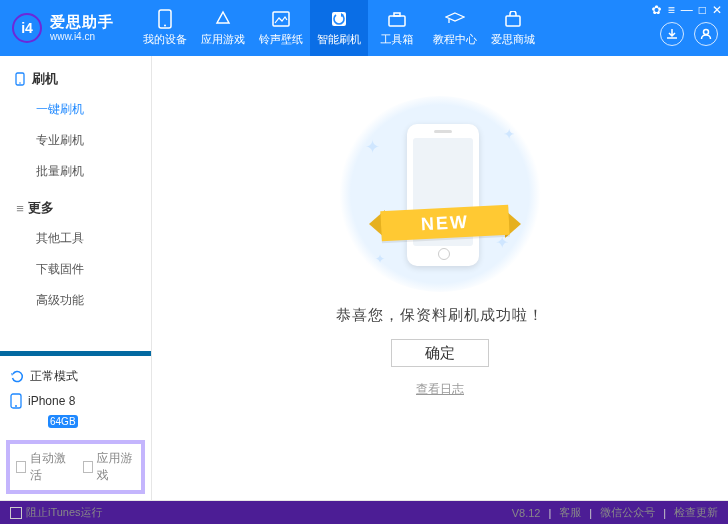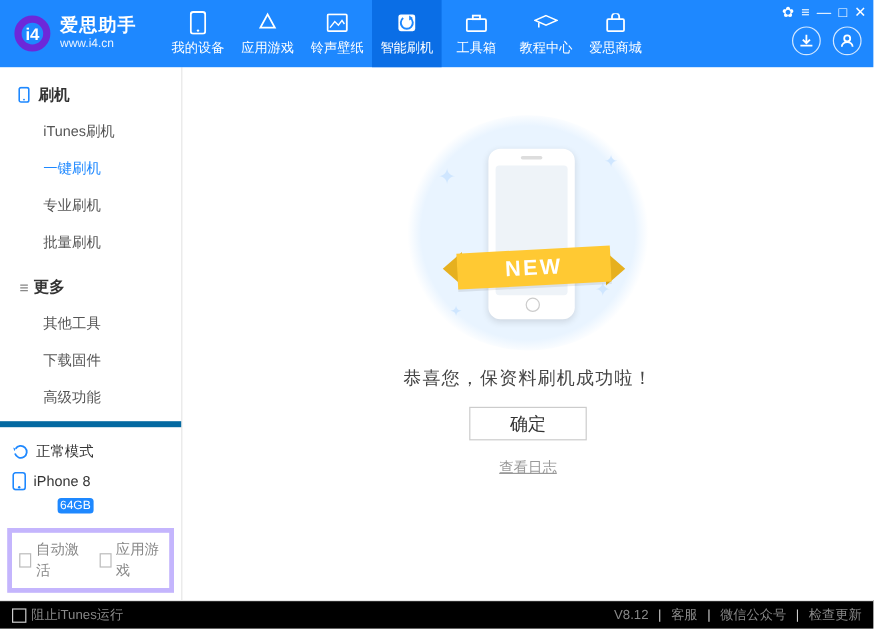--- a/index.html
+++ b/index.html
@@ -1,20 +1,20 @@
 <!DOCTYPE html>
 <html><head>
 <meta charset="utf-8">
 <style>
 * { margin: 0; padding: 0; box-sizing: border-box; font-family: "Microsoft YaHei", Arial, sans-serif; }
 body { width: 728px; height: 524px; background: #fff; overflow: hidden; font-size: 12px; color: #333; }
 
 .header { background: #1e88ff; height: 56px; display: flex; align-items: center; position: relative; }
 .logo-wrap { display: flex; align-items: center; padding: 0 12px; }
-.logo-circle { width: 30px; height: 30px; border: 6px solid #6d28d9; border-radius: 50%; display: flex; align-items: center; justify-content: center; color: #fff; font-weight: bold; font-size: 14px; }
+.logo-circle { width: 30px; height: 30px; border: 2px solid #6d28d9; border-radius: 50%; display: flex; align-items: center; justify-content: center; color: #fff; font-weight: bold; font-size: 14px; }
 .logo-text { color: #fff; margin-left: 8px; line-height: 1.1; }
 .logo-text .cn { font-size: 15px; font-weight: bold; letter-spacing: 1px; }
 .logo-text .url { font-size: 10px; opacity: .9; }
 
 .nav { display: flex; height: 100%; margin-left: 10px; }
 .nav-item { width: 58px; height: 100%; display: flex; flex-direction: column; align-items: center; justify-content: center; color: #fff; cursor: pointer; }
 .nav-item.active { background: #0a6ee6; }
 .nav-item .icon { height: 20px; display: flex; align-items: center; justify-content: center; margin-bottom: 3px; }
 .nav-item .label { font-size: 11px; }
 .nav-item svg { fill: #fff; }
@@ -46,21 +46,21 @@
 .check-row { border: 4px solid #c4b5fd; margin: 6px; padding: 6px 6px; display: flex; gap: 14px; align-items: center; }
 .chk { display: flex; align-items: center; gap: 4px; color: #888; font-size: 12px; }
 .chk-box { width: 12px; height: 12px; border: 1px solid #bbb; display: inline-block; }
 
 .main { flex: 1; position: relative; display: flex; flex-direction: column; align-items: center; }
 .illus { margin-top: 40px; width: 210px; height: 196px; position: relative; }
 .success-text { margin-top: 14px; font-size: 15px; color: #444; letter-spacing: 1px; }
 .ok-btn { margin-top: 14px; width: 98px; height: 28px; border: 1px solid #ccc; background: #fff; display: flex; align-items: center; justify-content: center; font-size: 15px; color: #333; cursor: pointer; }
 .log-link { margin-top: 14px; font-size: 12px; color: #999; text-decoration: underline; cursor: pointer; }
 
-.footer { height: 24px; background: #000000; border-top: 1px solid #e6e6e6; display: flex; align-items: center; padding: 0 10px; font-size: 11px; color: #888; }
+.footer { height: 24px; background: #4c1d95; border-top: 1px solid #e6e6e6; display: flex; align-items: center; padding: 0 10px; font-size: 11px; color: #888; }
 .footer .foot-chk { display: flex; align-items: center; gap: 4px; }
 .footer .spacer { flex: 1; }
 .footer .sep { margin: 0 8px; color: #ccc; }
 .footer .link { color: #888; }
 
 
 .halo { position: absolute; inset: 0; border-radius: 50%; background: radial-gradient(circle at center, #e9f4ff 0%, #e9f4ff 62%, rgba(233,244,255,0) 70%); }
 .star { position: absolute; color: #cfe6ff; }
 .phone { position: absolute; left: 72px; top: 28px; width: 72px; height: 142px; background: #fff; border-radius: 10px; box-shadow: 0 2px 6px rgba(0,0,0,.12); }
 .phone:before { content: ""; position: absolute; left: 6px; right: 6px; top: 14px; bottom: 20px; background: #eef3f8; border-radius: 3px; }
@@ -178,21 +178,20 @@
       <div class="sec-head">
         <span class="phone-icon">
             <svg width="10" height="14" viewBox="0 0 10 14">
               <rect x="1" y="1" width="8" height="12" rx="1.5" fill="none" stroke="#1e88ff" stroke-width="1.3"></rect>
               <circle cx="5" cy="11" r=".8" fill="#1e88ff"></circle>
             </svg>
           </span>
         <span style="margin-left:4px;font-weight:bold;">刷机</span>
       </div>
       <div class="sec-items">
-        <div class="sec-item">iTunes刷机</div>
         <div class="sec-item active">一键刷机</div>
         <div class="sec-item">专业刷机</div>
         <div class="sec-item">批量刷机</div>
       </div>
       <div class="sec-head">
         <span class="caret">≡</span>
         <span style="font-weight:bold;">更多</span>
       </div>
       <div class="sec-items">
         <div class="sec-item">其他工具</div>

